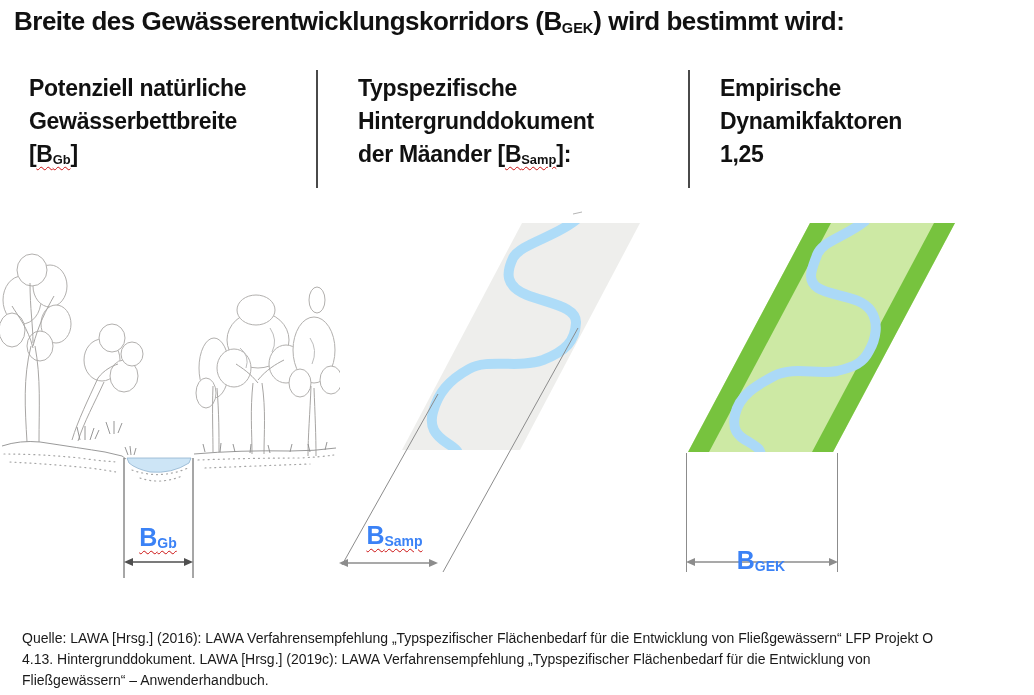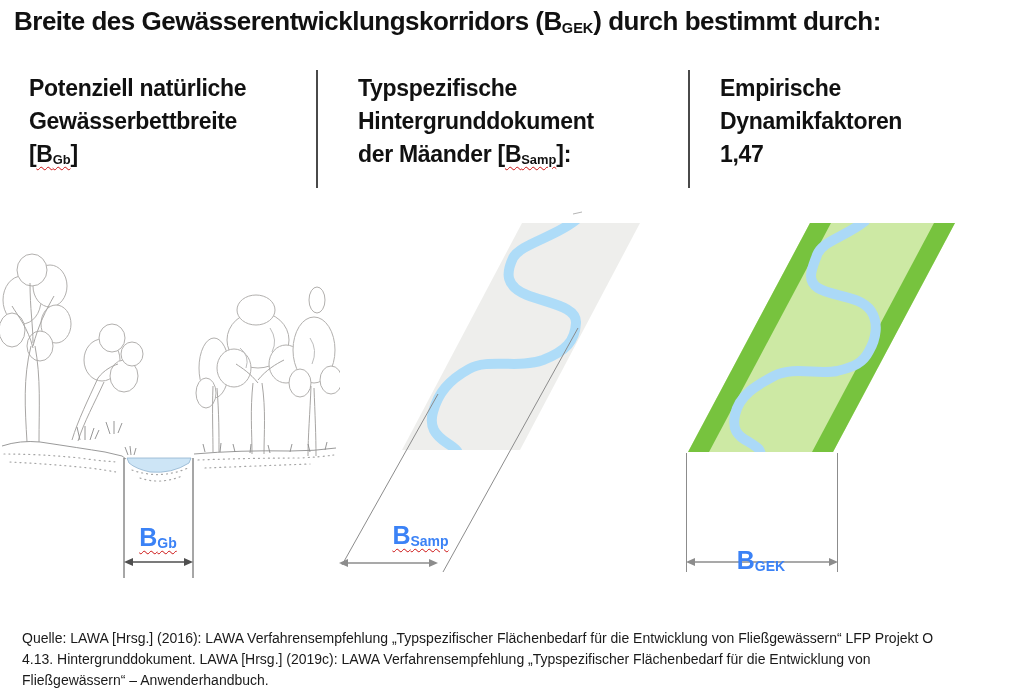--- a/index.html
+++ b/index.html
@@ -30,53 +30,53 @@
   .fig{position:absolute;}
   .fig-1{left:0;top:228px;}
   .fig-2{left:330px;top:200px;}
   .fig-3{left:670px;top:200px;}
   .fig-label{
     position:absolute;font-size:25px;font-weight:bold;color:#3b82f6;
     text-align:center;line-height:26px;
   }
   .fig-label .sub{font-size:14px;top:2px;}
   .label-gb{left:112px;top:524px;width:92px;}
-  .label-samp{left:368px;top:522px;width:105px;}
+  .label-samp{left:342px;top:522px;width:105px;}
   .label-gek{left:711px;top:524px;width:100px;margin-top:23px;}
   .citation{
     position:absolute;left:22px;top:628px;width:925px;
     font-size:14px;line-height:21px;letter-spacing:0;color:#1a1a1a;font-weight:normal;
   }
   svg{display:block;}
 </style>
 </head>
 <body>
 
-<h1 class="title"><span>Breite des Gewässerentwicklungskorridors (B</span><span class="sub">GEK</span><span>) durch bestimmt durch:</span></h1>
+<h1 class="title"><span>Breite des Gewässerentwicklungskorridors (B</span><span class="sub">GEK</span><span>) wird bestimmt wird:</span></h1>
 
 <div class="col col-1">
   <div>Potenziell natürliche</div>
   <div>Gewässerbettbreite</div>
   <div><span></span><span>[</span><span class="squiggle"><span>B</span><span class="sub">Gb</span></span><span>]</span></div>
 </div>
 
 <div class="divider divider-1"></div>
 
 <div class="col col-2">
   <div>Typspezifische</div>
   <div>Hintergrunddokument</div>
   <div><span>der Mäander </span><span>[</span><span class="squiggle"><span>B</span><span class="sub">Samp</span></span><span>]:</span></div>
 </div>
 
 <div class="divider divider-2"></div>
 
 <div class="col col-3">
   <div>Empirische</div>
   <div>Dynamikfaktoren</div>
-  <div>1,47</div>
+  <div>1,25</div>
 </div>
 
 <svg class="fig fig-1" width="340" height="365" viewBox="0 0 340 365">
   <g stroke="#b2b0ae" stroke-width="1" fill="#ffffff">
     <ellipse cx="22" cy="72" rx="19" ry="24"></ellipse>
     <ellipse cx="50" cy="58" rx="17" ry="21"></ellipse>
     <ellipse cx="32" cy="42" rx="15" ry="16"></ellipse>
     <ellipse cx="12" cy="102" rx="13" ry="17"></ellipse>
     <ellipse cx="56" cy="96" rx="15" ry="19"></ellipse>
     <ellipse cx="40" cy="118" rx="13" ry="15"></ellipse>

